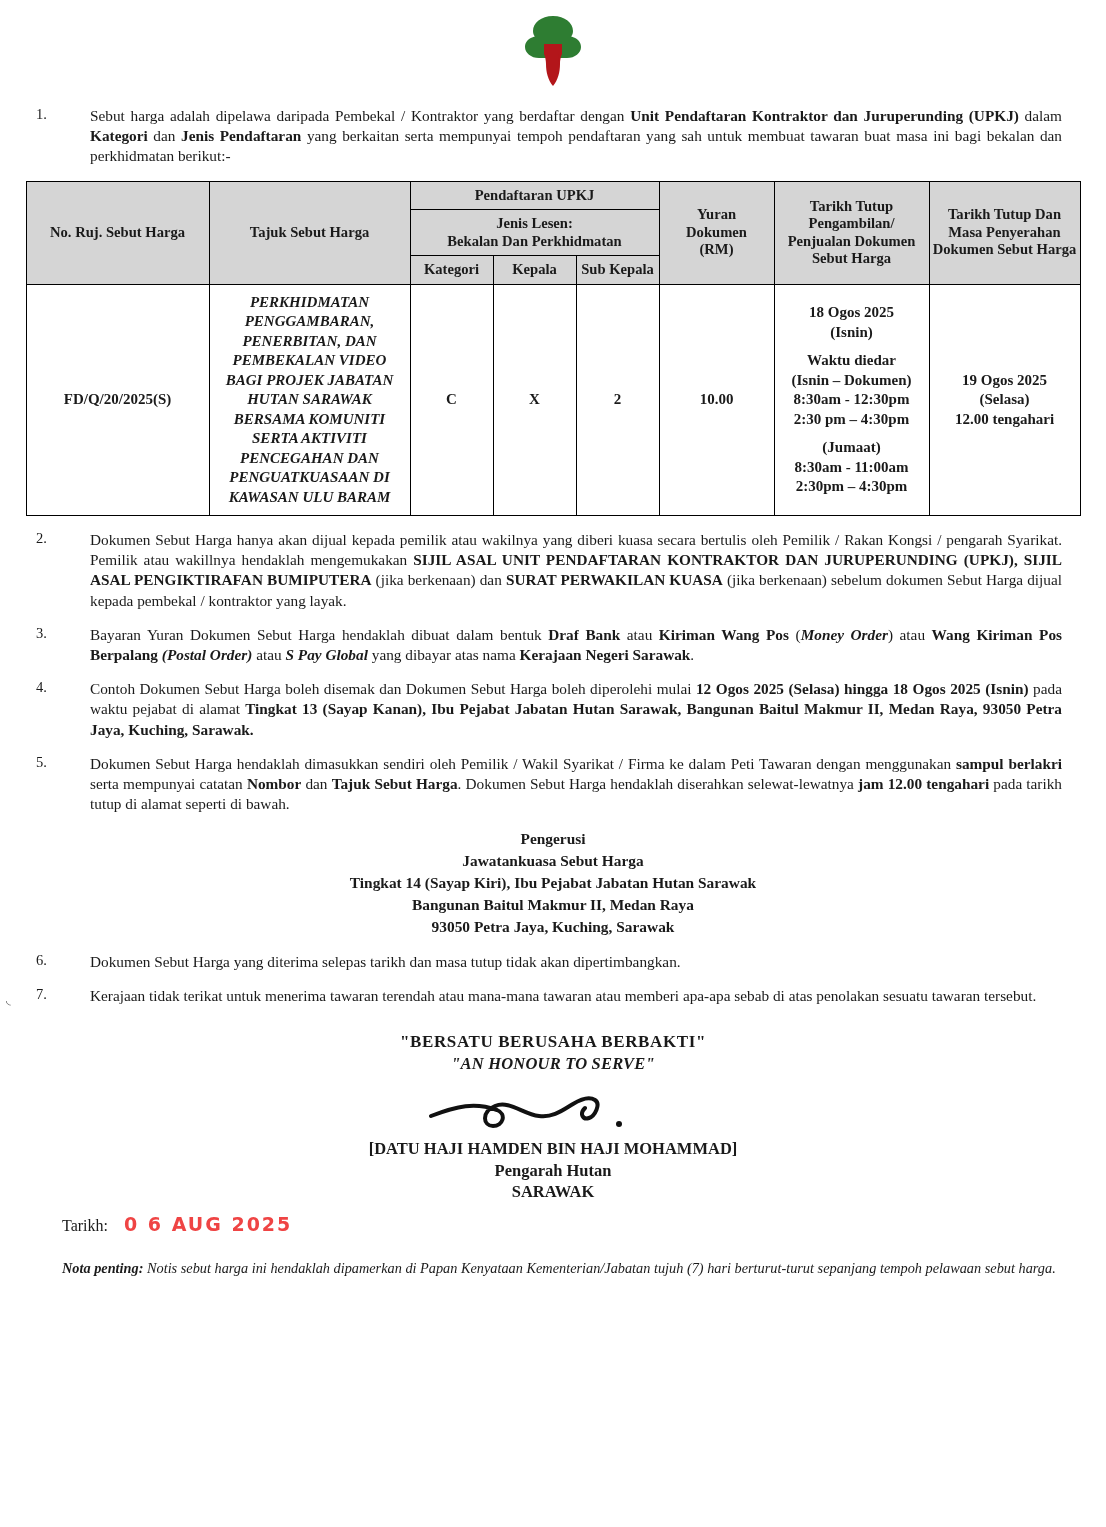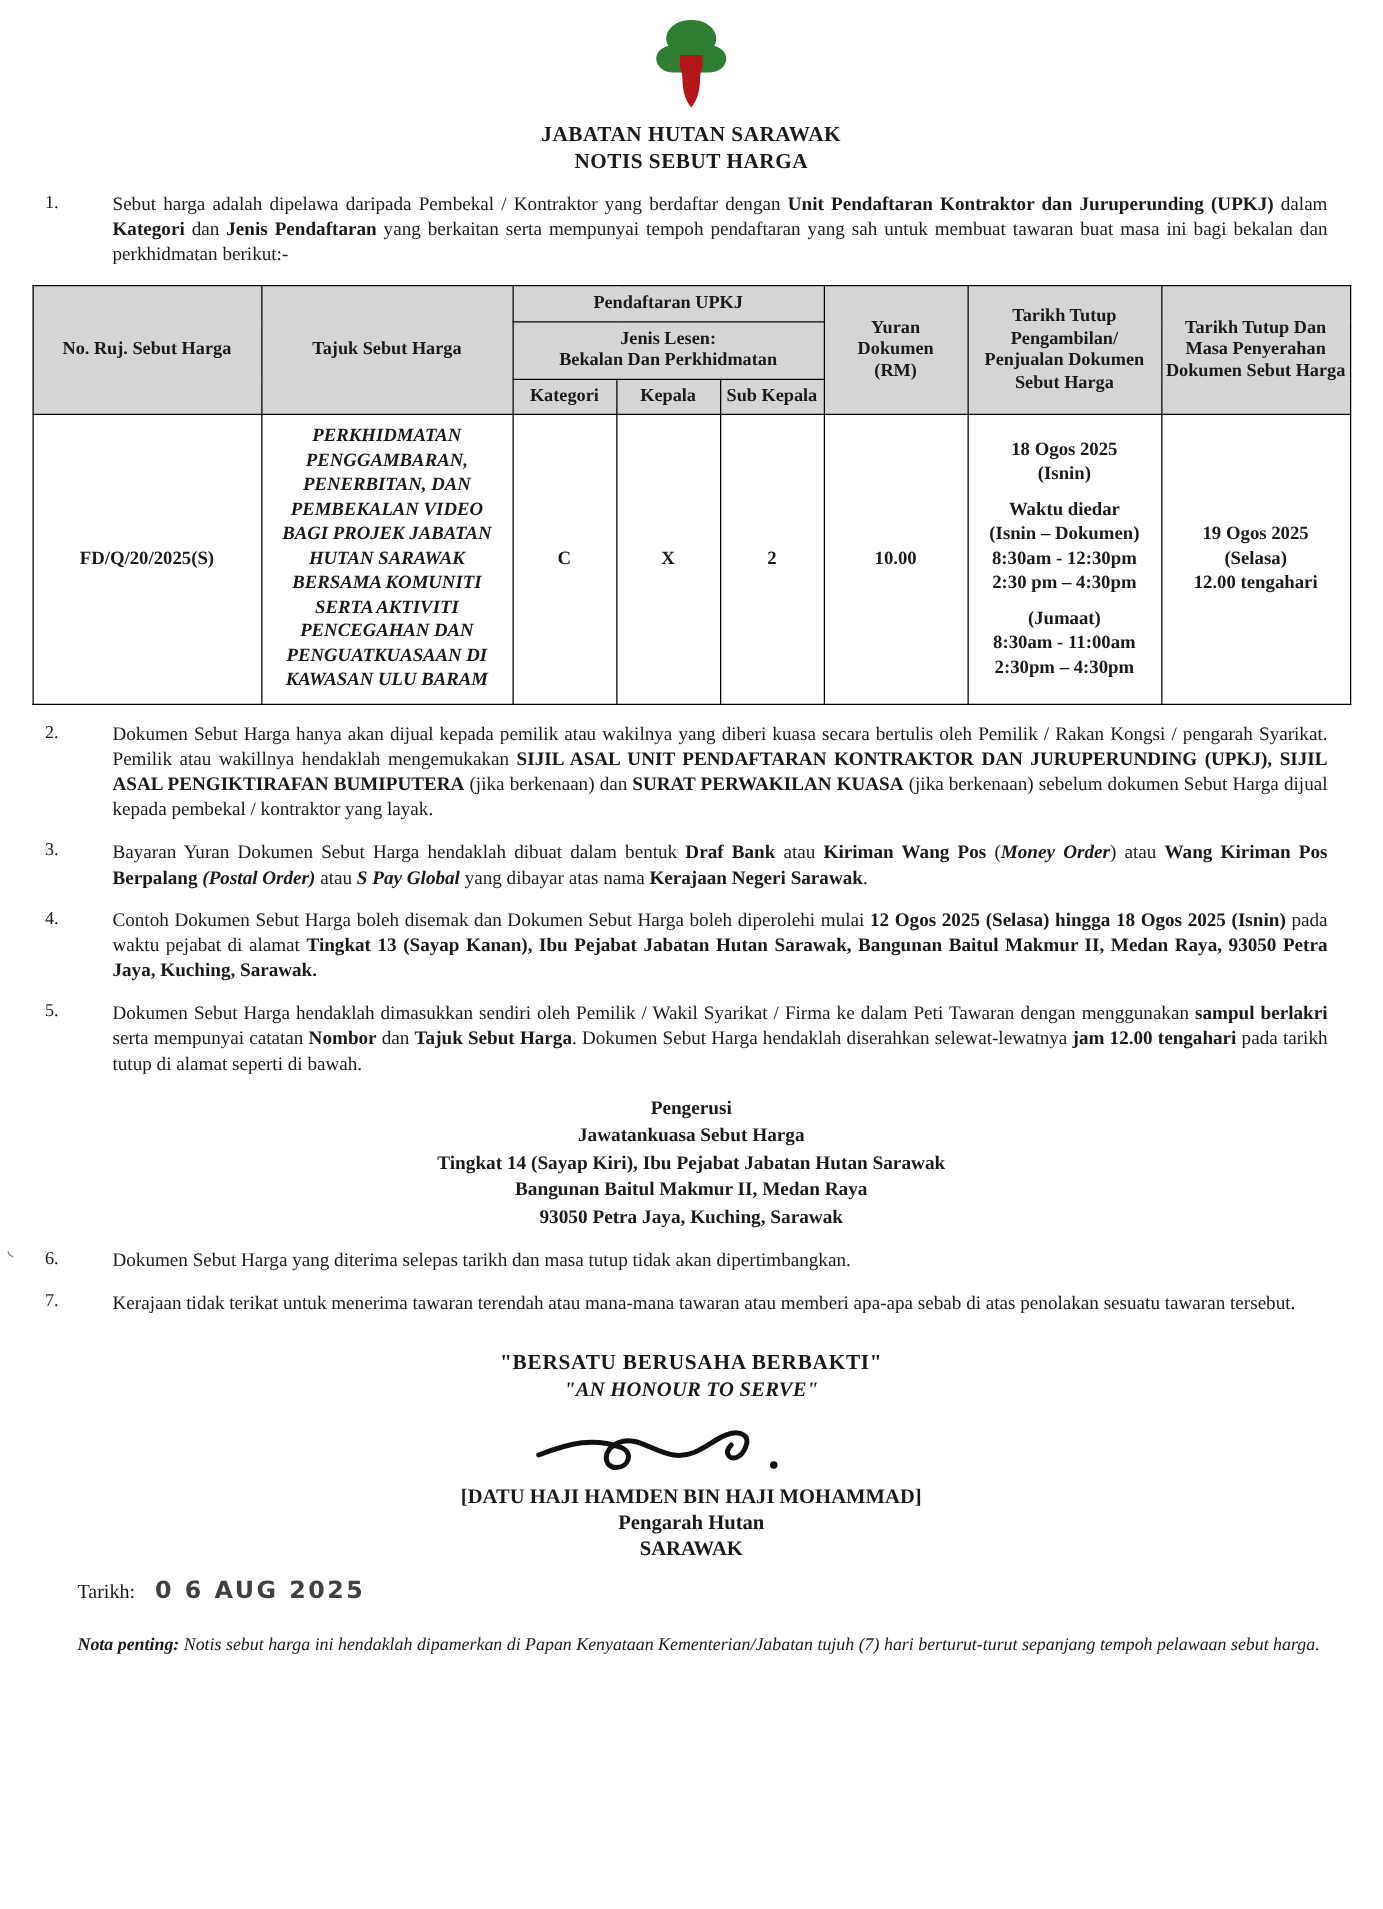--- a/index.html
+++ b/index.html
@@ -143,21 +143,21 @@
 
   
   .date-row {
     margin: 11px 0 0 62px;
     font-size: 16px;
     display: flex;
     align-items: baseline;
     gap: 16px;
   }
   .date-stamp {
-    color: #404040;
+    color: #ef4444;
     font-family: "DejaVu Sans", sans-serif;
     font-weight: bold;
     font-size: 19px;
     letter-spacing: 2px;
   }
 
   
   .note {
     margin: 24px 44px 0 62px;
     font-size: 14.3px;
@@ -187,24 +187,20 @@
       <svg width="66" height="74" viewBox="0 0 66 74" aria-hidden="true">
         <g>
           <path d="M33 2 C21 2 13 9 13 17 C13 19 13.6 21 14.8 22.6 C9 24 5 28 5 33 C5 39 11 44 19 44 L47 44 C55 44 61 39 61 33 C61 28 57 24 51.2 22.6 C52.4 21 53 19 53 17 C53 9 45 2 33 2 Z" fill="#2e7d32"></path>
           <path d="M24 30 L42 30 L42 40 C42 40 40 44 40 50 C40 58 38 66 33 72 C28 66 26 58 26 50 C26 44 24 40 24 40 Z" fill="#b3161a"></path>
           <path d="M27 40 L39 40 L38.5 48 L27.5 48 Z" fill="#b3161a"></path>
         </g>
       </svg>
     </span>
   </div>
 
-  <div class="org-title">
-    <div>JABATAN HUTAN SARAWAK</div>
-    <div>NOTIS SEBUT HARGA</div>
-  </div>
 
   <div class="clause">
     <div class="num">1.</div>
     <div class="body">Sebut harga adalah dipelawa daripada Pembekal / Kontraktor yang berdaftar dengan <b>Unit Pendaftaran Kontraktor dan Juruperunding (UPKJ)</b> dalam <b>Kategori</b> dan <b>Jenis Pendaftaran</b> yang berkaitan serta mempunyai tempoh pendaftaran yang sah untuk membuat tawaran buat masa ini bagi bekalan dan perkhidmatan berikut:-</div>
   </div>
 
   <table class="quote">
     <thead>
       <tr>
         <th rowspan="3" style="width:176px">No. Ruj. Sebut Harga</th>

